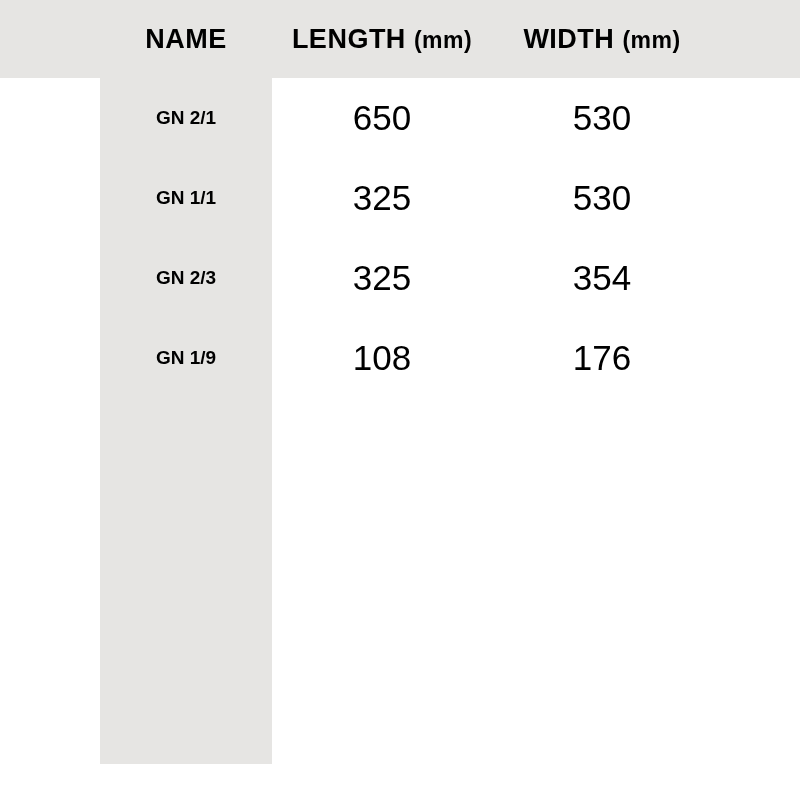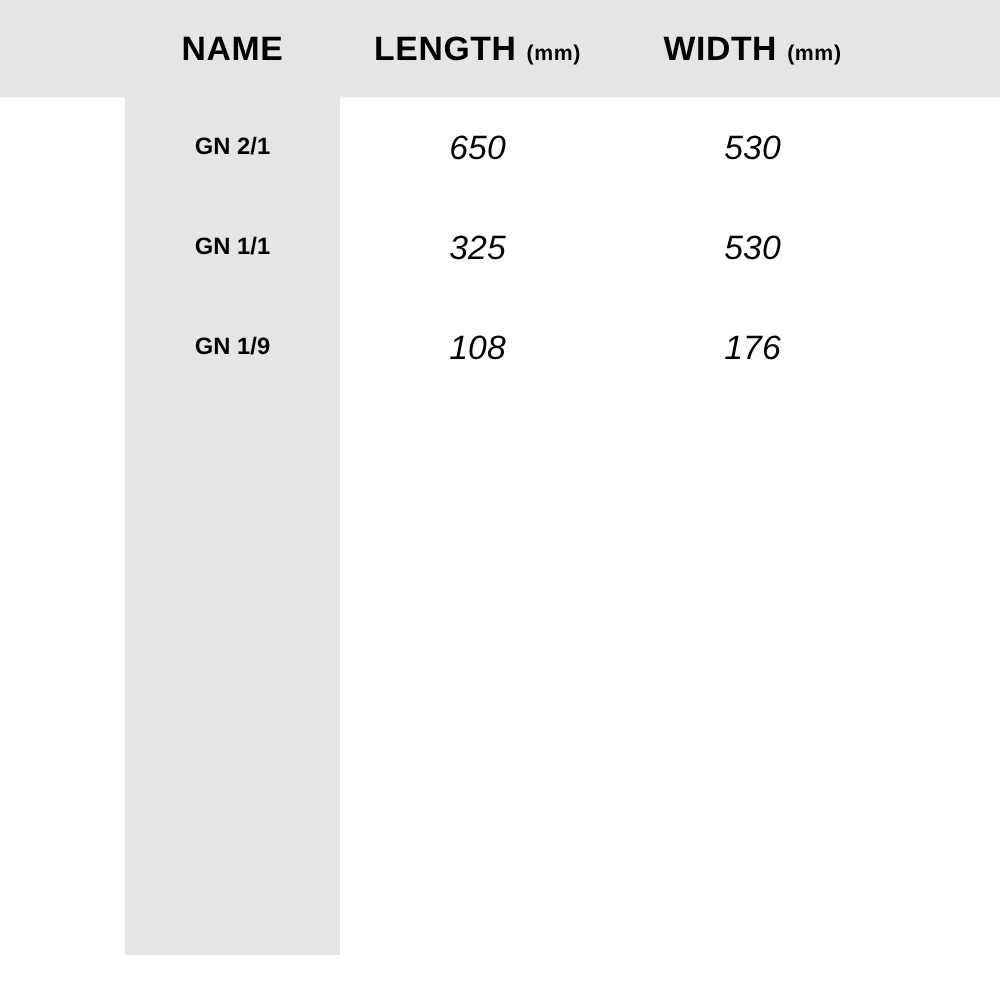--- a/index.html
+++ b/index.html
@@ -65,34 +65,33 @@
   }
 
   table.spec-table thead th {
     height: 78px;
     font-size: 27px;
     font-weight: bold;
     letter-spacing: 0.5px;
   }
 
   .unit {
-    font-size: 17px;
+    font-size: 23px;
     font-weight: bold;
   }
 
   table.spec-table tbody td {
     height: 80px;
     font-size: 19px;
     font-weight: bold;
   }
 
   table.spec-table tbody td.value {
     font-weight: normal;
-    font-size: 27px;
-    font-style: italic;
+    font-size: 35px;
   }
 
   .cell-pad { background: transparent; }
 </style>
 </head>
 <body>
 
 <div id="page">
 
   <div class="header-band"></div>
@@ -133,20 +132,27 @@
       </tr>
       <tr>
         <td class="cell-pad"></td>
         <td>GN 1/1</td>
         <td class="value">325</td>
         <td class="value">530</td>
         <td class="cell-pad"></td>
       </tr>
       <tr>
         <td class="cell-pad"></td>
+        <td>GN 2/3</td>
+        <td class="value">325</td>
+        <td class="value">354</td>
+        <td class="cell-pad"></td>
+      </tr>
+      <tr>
+        <td class="cell-pad"></td>
         <td>GN 1/9</td>
         <td class="value">108</td>
         <td class="value">176</td>
         <td class="cell-pad"></td>
       </tr>
     </tbody>
   </table>
 
 </div>
 

